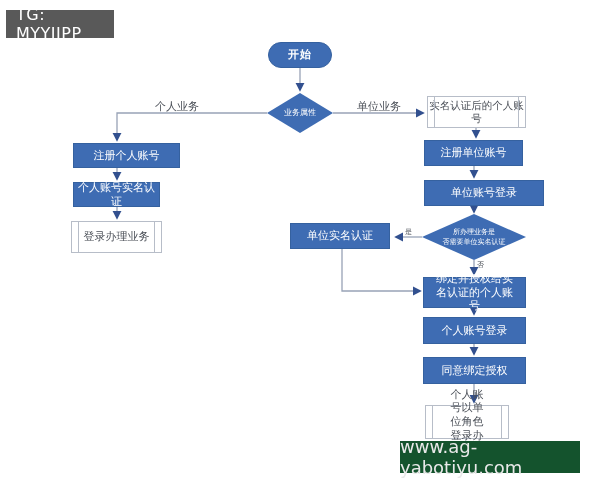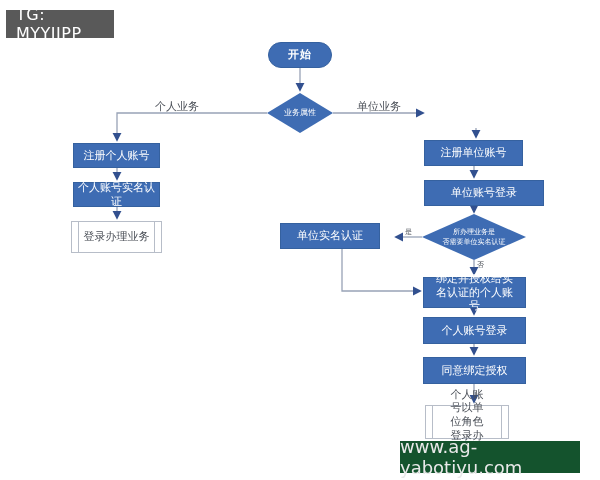--- a/index.html
+++ b/index.html
@@ -32,28 +32,28 @@
   .sub::after{right:6px;}
   .diamond{
     background:#3e6cb3;color:#ffffff;
     clip-path:polygon(50% 0,100% 50%,50% 100%,0 50%);
   }
   .diamond .dl{display:block;}
 
   
   #n-start{left:268px;top:42px;width:64px;height:26px;}
   #n-d1{left:267px;top:93px;width:66px;height:40px;font-size:8px;}
-  #n-l1{left:73px;top:143px;width:87px;height:25px;}
+  #n-l1{left:73px;top:143px;width:107px;height:25px;}
   #n-l2{left:73px;top:182px;width:87px;height:25px;}
   #n-l3{left:71px;top:221px;width:91px;height:32px;}
   #n-r1{left:427px;top:96px;width:99px;height:32px;font-size:10.5px;}
   #n-r2{left:424px;top:140px;width:99px;height:26px;}
   #n-r3{left:424px;top:180px;width:120px;height:26px;}
   #n-d2{left:422px;top:214px;width:104px;height:46px;font-size:7px;line-height:1.5;}
-  #n-ua{left:280px;top:223px;width:100px;height:26px;}
+  #n-ua{left:290px;top:223px;width:100px;height:26px;}
   #n-r4{left:423px;top:277px;width:103px;height:31px;padding:11px 10px;}
   #n-r5{left:423px;top:317px;width:103px;height:27px;}
   #n-r6{left:423px;top:357px;width:103px;height:27px;}
   #n-r7{left:425px;top:405px;width:84px;height:34px;padding:2px 20px;}
 
   
   .wm-top{
     position:absolute;left:6px;top:10px;width:108px;height:28px;
     background:#595959;color:#ffffff;font-size:16px;
     display:flex;align-items:center;padding-left:10px;box-sizing:border-box;
@@ -105,20 +105,21 @@
   <div id="n-start" class="node blue pill">开始</div>
 
   <div id="n-d1" class="node diamond">业务属性</div>
 
   <div id="n-l1" class="node blue">注册个人账号</div>
 
   <div id="n-l2" class="node blue">个人账号实名认证</div>
 
   <div id="n-l3" class="node sub">登录办理业务</div>
 
+  <div id="n-r1" class="node sub">实名认证后的个人账号</div>
 
   <div id="n-r2" class="node blue">注册单位账号</div>
 
   <div id="n-r3" class="node blue">单位账号登录</div>
 
   <div id="n-d2" class="node diamond">
     <span>
       <span class="dl">所办理业务是</span>
       <span class="dl">否需要单位实名认证</span>
     </span>

